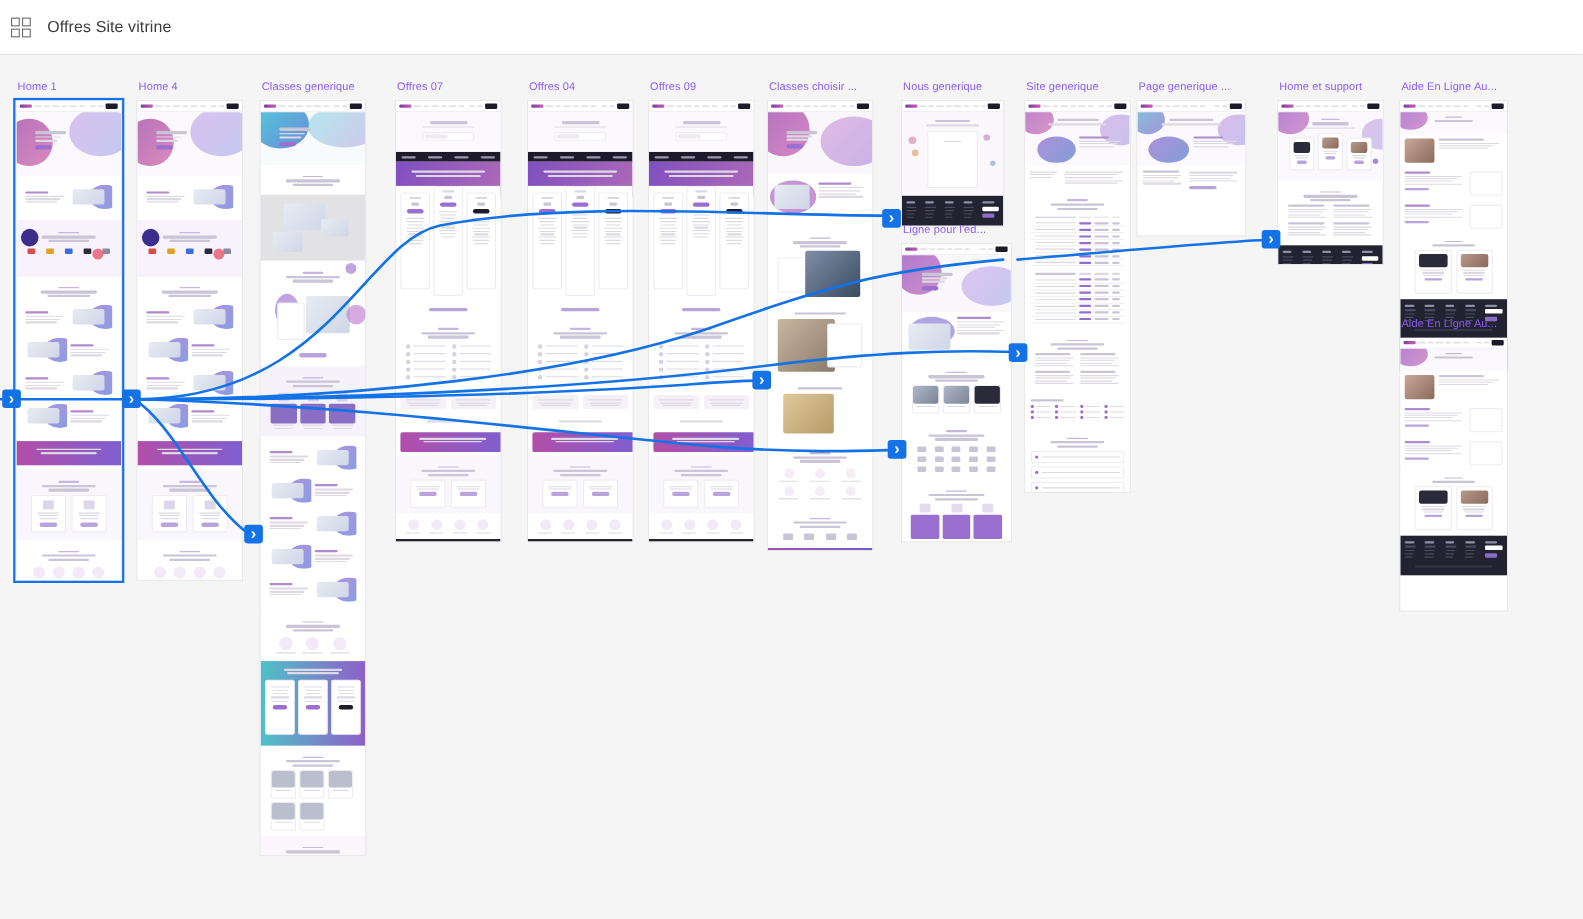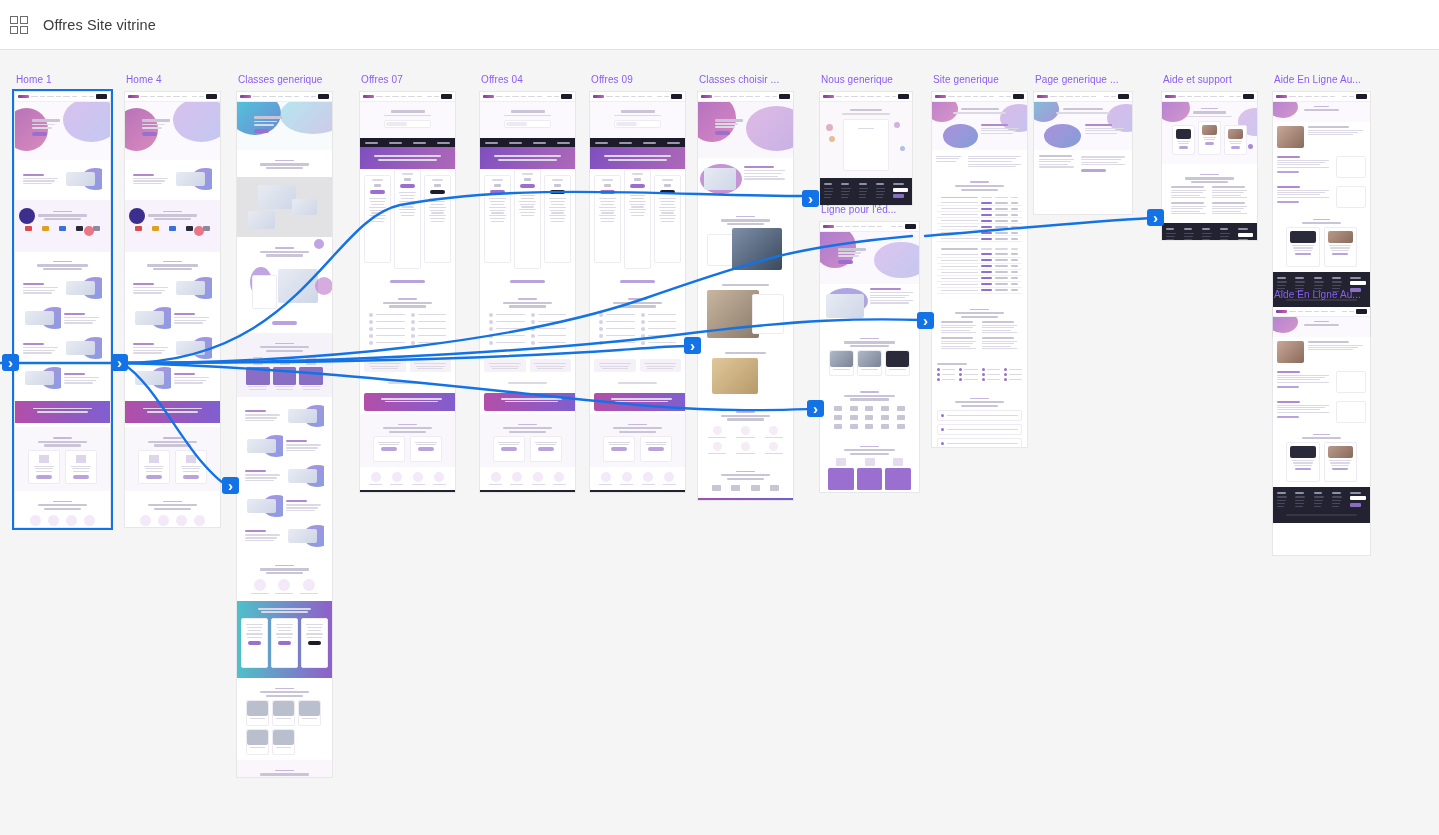--- a/index.html
+++ b/index.html
@@ -1808,21 +1808,21 @@
               <div class="hl" style="width: 96%; margin: 1.4px 0px auto; height: 1.2px;"></div>
               <div class="hl" style="width: 88%; margin: 1.4px 0px auto; height: 1.2px;"></div>
               <div class="hl" style="width: 80%; margin: 1.4px 0px auto; height: 1.2px;"></div>
               <div class="hl" style="width: 96%; margin: 1.4px 0px auto; height: 1.2px;"></div>
               <div class="chip" style="width: 55%; height: 3px; background: rgb(185, 163, 221); margin-top: 4px;"></div>
             </div>
           </div>
         </div>
       </div>
       <div class="frame" style="left: 1162px; top: 42px; width: 95px; height: 148px;">
-        <div class="frame-label">Aide et support</div>
+        <div class="frame-label">Home et support</div>
         <div class="frame-body" style="width: 95px; height: 148px;">
           <div class="nav">
             <div class="logo"></div>
             <div class="ln"></div>
             <div class="ln s"></div>
             <div class="ln"></div>
             <div class="ln s"></div>
             <div class="ln"></div>
             <div class="ln s"></div>
             <div class="spacer"></div>

